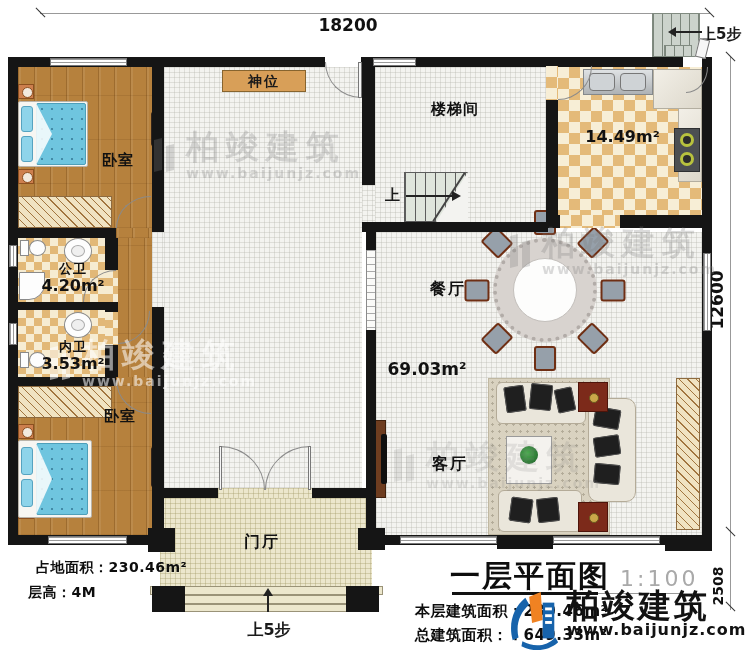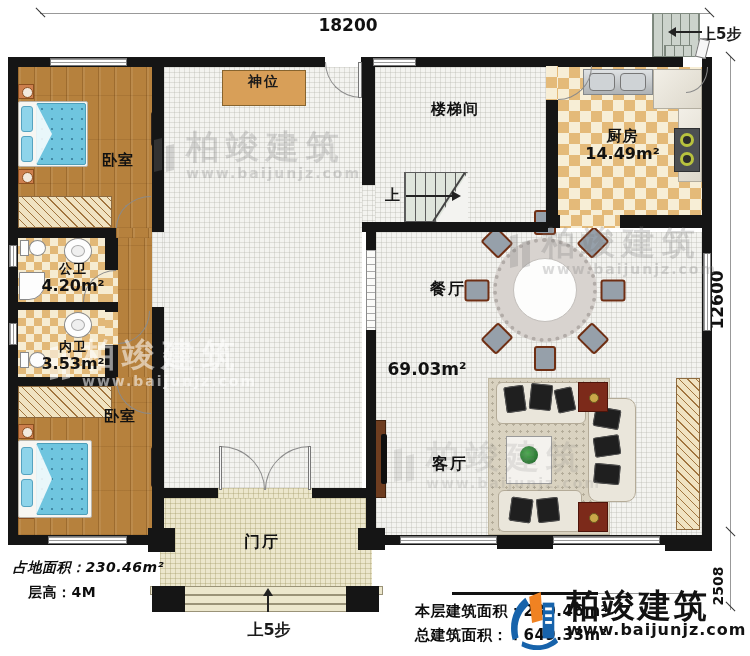--- a/index.html
+++ b/index.html
@@ -138,21 +138,21 @@
   <div class="hatch-cab abs" style="left:18px;top:386px;width:94px;height:32px;"></div>
   <div class="nightstand abs" style="left:18px;top:424px;width:16px;height:15px;"></div>
   <div class="nightstand abs" style="left:18px;top:504px;width:16px;height:15px;"></div>
   <div class="bedframe abs" style="left:18px;top:440px;width:74px;height:78px;"></div>
   <div class="mattress abs" style="left:36px;top:443px;width:52px;height:72px;"></div>
   <div class="abs" style="left:36px;top:443px;width:16px;height:72px;background:#fff;opacity:.85;clip-path:polygon(0 0,100% 50%,0 100%);"></div>
   <div class="pillow abs" style="left:21px;top:447px;width:12px;height:28px;"></div>
   <div class="pillow abs" style="left:21px;top:479px;width:12px;height:28px;"></div>
   <div class="abs" style="left:151px;top:447px;width:6px;height:40px;background:#33241a;border-radius:2px;"></div>
 
-  <div class="abs" style="left:222px;top:70px;width:84px;height:36px;background:#d89f58;border:1px solid #87642e;text-align:center;font-weight:bold;font-size:14px;line-height:21px;letter-spacing:2px;">
+  <div class="abs" style="left:222px;top:70px;width:84px;height:22px;background:#d89f58;border:1px solid #87642e;text-align:center;font-weight:bold;font-size:14px;line-height:21px;letter-spacing:2px;">
     <span>神位</span>
   </div>
 
   <div class="stair-steps abs" style="left:404px;top:172px;width:64px;height:50px;"></div>
   <div class="abs" style="left:436px;top:172px;width:32px;height:50px;background:#f3f3f0;clip-path:polygon(100% 0,100% 100%,0 100%);"></div>
   <div class="abs" style="left:448px;top:168px;width:2px;height:58px;background:#444;transform:rotate(33deg);"></div>
   <div class="arrow-line" style="left:406px;top:195px;width:46px;height:2px;"></div>
   <div class="ah" style="left:452px;top:191px;border-left:9px solid #222;border-top:5px solid transparent;border-bottom:5px solid transparent;"></div>
   <div class="abs" style="left:385px;top:186px;font-weight:bold;font-size:15px;">上</div>
 
@@ -300,21 +300,20 @@
       </span>
   </div>
 
   <div class="room-label" style="left:60px;top:152px;width:116px;">
     <span class="nm">卧室</span>
   </div>
   <div class="room-label" style="left:395px;top:101px;width:120px;">
     <span class="nm">楼梯间</span>
   </div>
   <div class="room-label" style="left:565px;top:128px;width:115px;">
-    <span class="nm">厨房</span>
     <span class="ar">14.49m²</span>
   </div>
   <div class="room-label small-label" style="left:28px;top:262px;width:90px;">
     <span class="nm">公卫</span>
     <span class="ar">4.20m²</span>
   </div>
   <div class="room-label small-label" style="left:28px;top:340px;width:90px;">
     <span class="nm">内卫</span>
     <span class="ar">3.53m²</span>
   </div>
@@ -331,27 +330,30 @@
     <span class="nm">客厅</span>
   </div>
   <div class="room-label big-label" style="left:222px;top:533px;width:80px;">
     <span class="nm">门厅</span>
   </div>
 
   <div class="arrow-line" style="left:267px;top:594px;width:2px;height:18px;"></div>
   <div class="ah" style="left:263px;top:588px;border-bottom:8px solid #222;border-left:5px solid transparent;border-right:5px solid transparent;"></div>
   <div class="abs" style="left:238px;top:620px;width:62px;text-align:center;font-weight:bold;font-size:16px;">上5步</div>
 
-  <div class="info-line" style="left:13px;top:559px;font-style:italic;">
+  <div class="info-line" style="left:36px;top:559px;">
     <span>占地面积：</span><span>230.46m²</span>
   </div>
   <div class="info-line" style="left:28px;top:584px;">
     <span>层高：</span><span>4M</span>
   </div>
 
+  <div class="plan-title" style="left:450px;top:556px;white-space:nowrap;">
+    <span>一层平面图</span><span class="plan-scale">1:100</span>
+  </div>
   <div class="abs" style="left:452px;top:592px;width:146px;height:3px;background:#111;"></div>
   <div class="abs" style="left:598px;top:593px;width:108px;height:1px;background:#999;"></div>
   <div class="info-line" style="left:415px;top:602px;font-size:15px;">
     <span>本层建筑面积：</span><span>230.46m²</span>
   </div>
   <div class="info-line" style="left:415px;top:626px;font-size:15px;">
     <span>总建筑面积：</span><span>：649.33m²</span>
   </div>
   <svg class="abs" style="left:505px;top:590px;" width="58" height="62" viewBox="0 0 60 64">
     <path d="M8 52 C3 34 9 18 21 8 L25 15 C15 24 11 36 14 49 Z" fill="#1763ab"></path>

